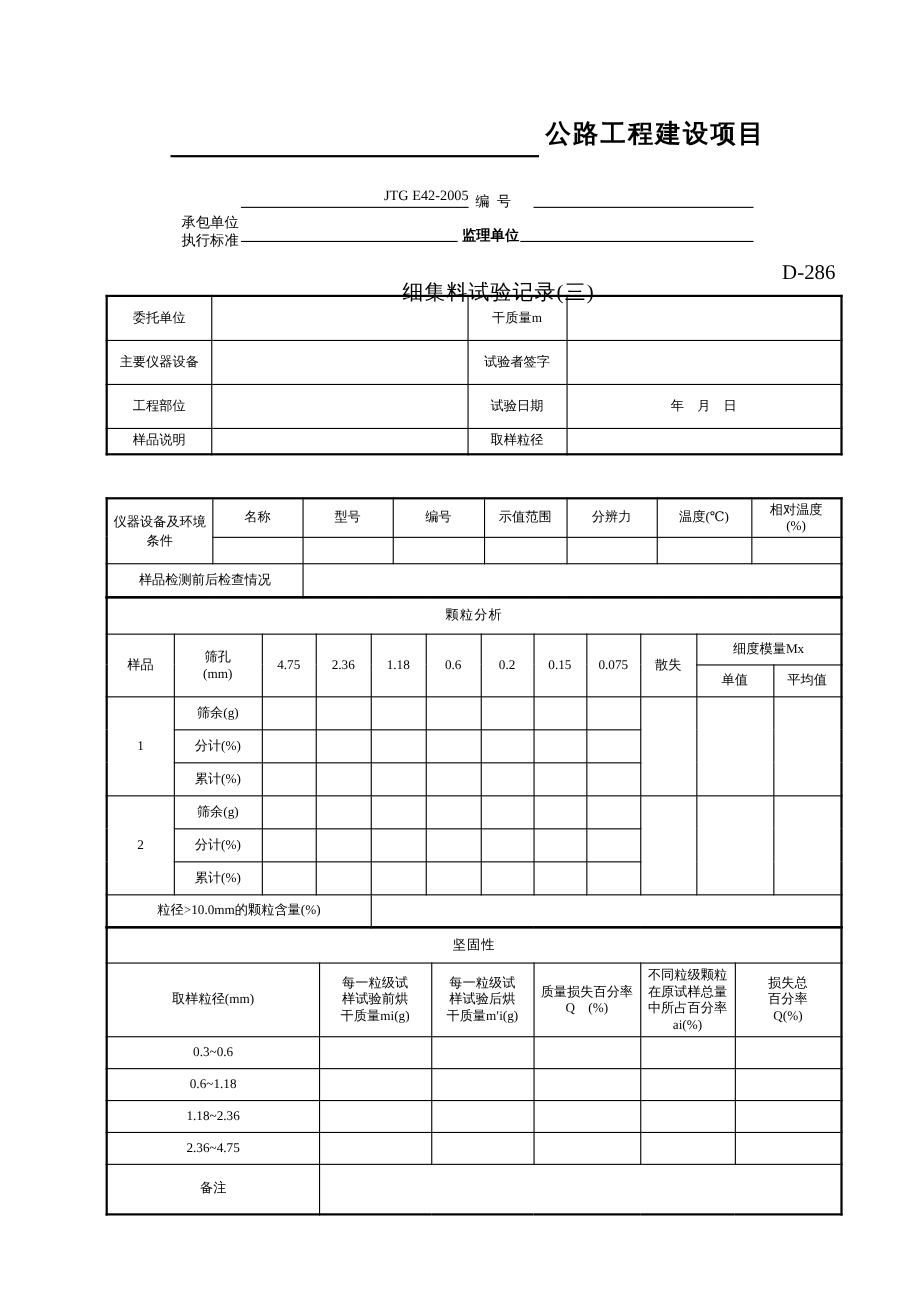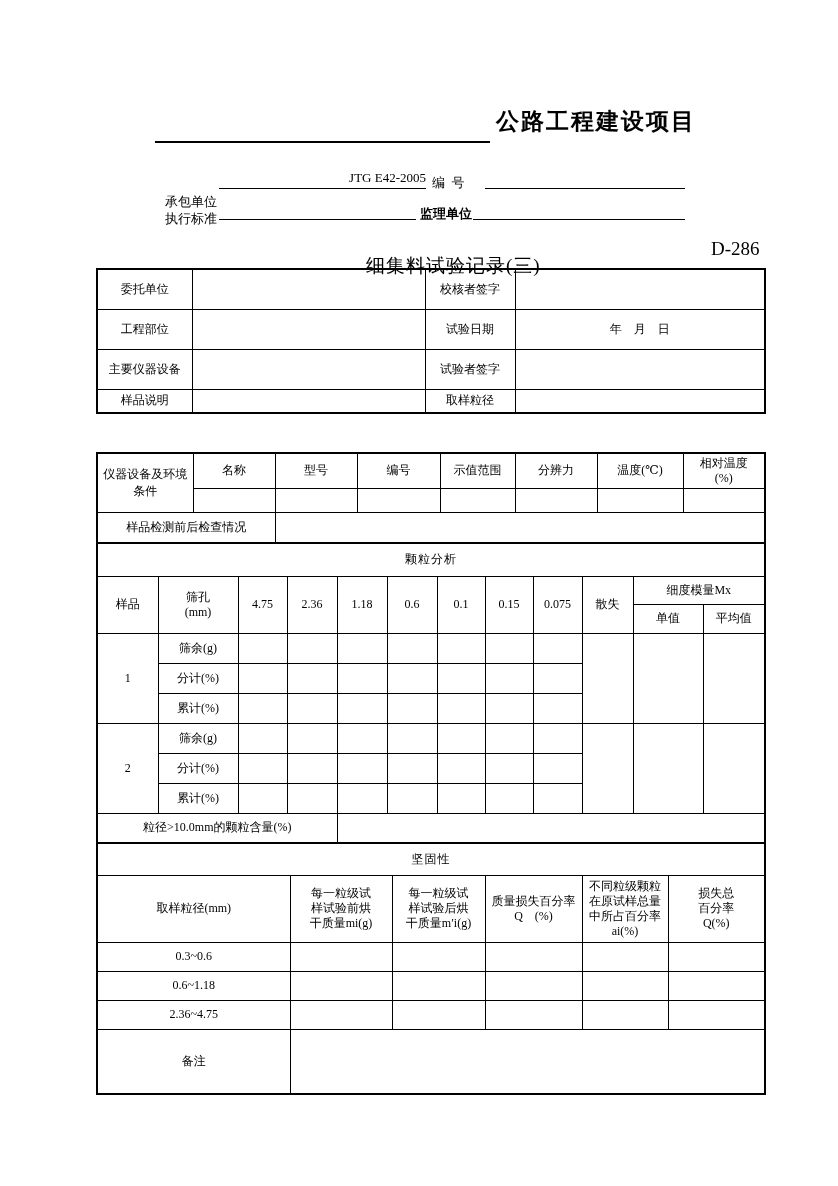--- a/index.html
+++ b/index.html
@@ -65,34 +65,34 @@
       <colgroup>
           <col style="width:95px">
           <col style="width:233px">
           <col style="width:90px">
           <col style="width:250px">
         </colgroup>
       <tbody>
           <tr style="height:40px">
         <td>委托单位</td>
         <td></td>
-        <td>校核者签字</td>
+        <td>干质量m</td>
+        <td></td>
+      </tr>
+      <tr style="height:40px">
+        <td>主要仪器设备</td>
+        <td></td>
+        <td>试验者签字</td>
         <td></td>
       </tr>
       <tr style="height:40px">
         <td>工程部位</td>
         <td></td>
         <td>试验日期</td>
         <td>年　月　日</td>
-      </tr>
-      <tr style="height:40px">
-        <td>主要仪器设备</td>
-        <td></td>
-        <td>试验者签字</td>
-        <td></td>
       </tr>
       <tr style="height:24px">
         <td>样品说明</td>
         <td></td>
         <td>取样粒径</td>
         <td></td>
       </tr>
     </tbody>
       </table>
   </div>
@@ -158,21 +158,21 @@
         <td class="band" colspan="12">颗粒分析</td>
       </tr>
       <tr style="height:28px">
         <td rowspan="2">样品</td>
         <td rowspan="2" class="preline">筛孔
 (mm)</td>
         <td rowspan="2">4.75</td>
         <td rowspan="2">2.36</td>
         <td rowspan="2">1.18</td>
         <td rowspan="2">0.6</td>
-        <td rowspan="2">0.1</td>
+        <td rowspan="2">0.2</td>
         <td rowspan="2">0.15</td>
         <td rowspan="2">0.075</td>
         <td rowspan="2">散失</td>
         <td colspan="2">细度模量Mx</td>
       </tr>
       <tr style="height:29px">
         <td>单值</td>
         <td>平均值</td>
       </tr>
 
@@ -294,28 +294,36 @@
       </tr>
       <tr style="height:29px">
         <td>0.6~1.18</td>
         <td></td>
             <td></td>
         <td></td>
             <td></td>
         <td></td>
       </tr>
       <tr style="height:29px">
+        <td>1.18~2.36</td>
+        <td></td>
+            <td></td>
+        <td></td>
+            <td></td>
+        <td></td>
+      </tr>
+      <tr style="height:29px">
         <td>2.36~4.75</td>
         <td></td>
             <td></td>
         <td></td>
             <td></td>
         <td></td>
       </tr>
-      <tr style="height:65px">
+      <tr style="height:46px">
         <td>备注</td>
         <td colspan="5"></td>
       </tr>
     </tbody>
       </table>
 
   </div>
 </div>
 
 </body></html>

